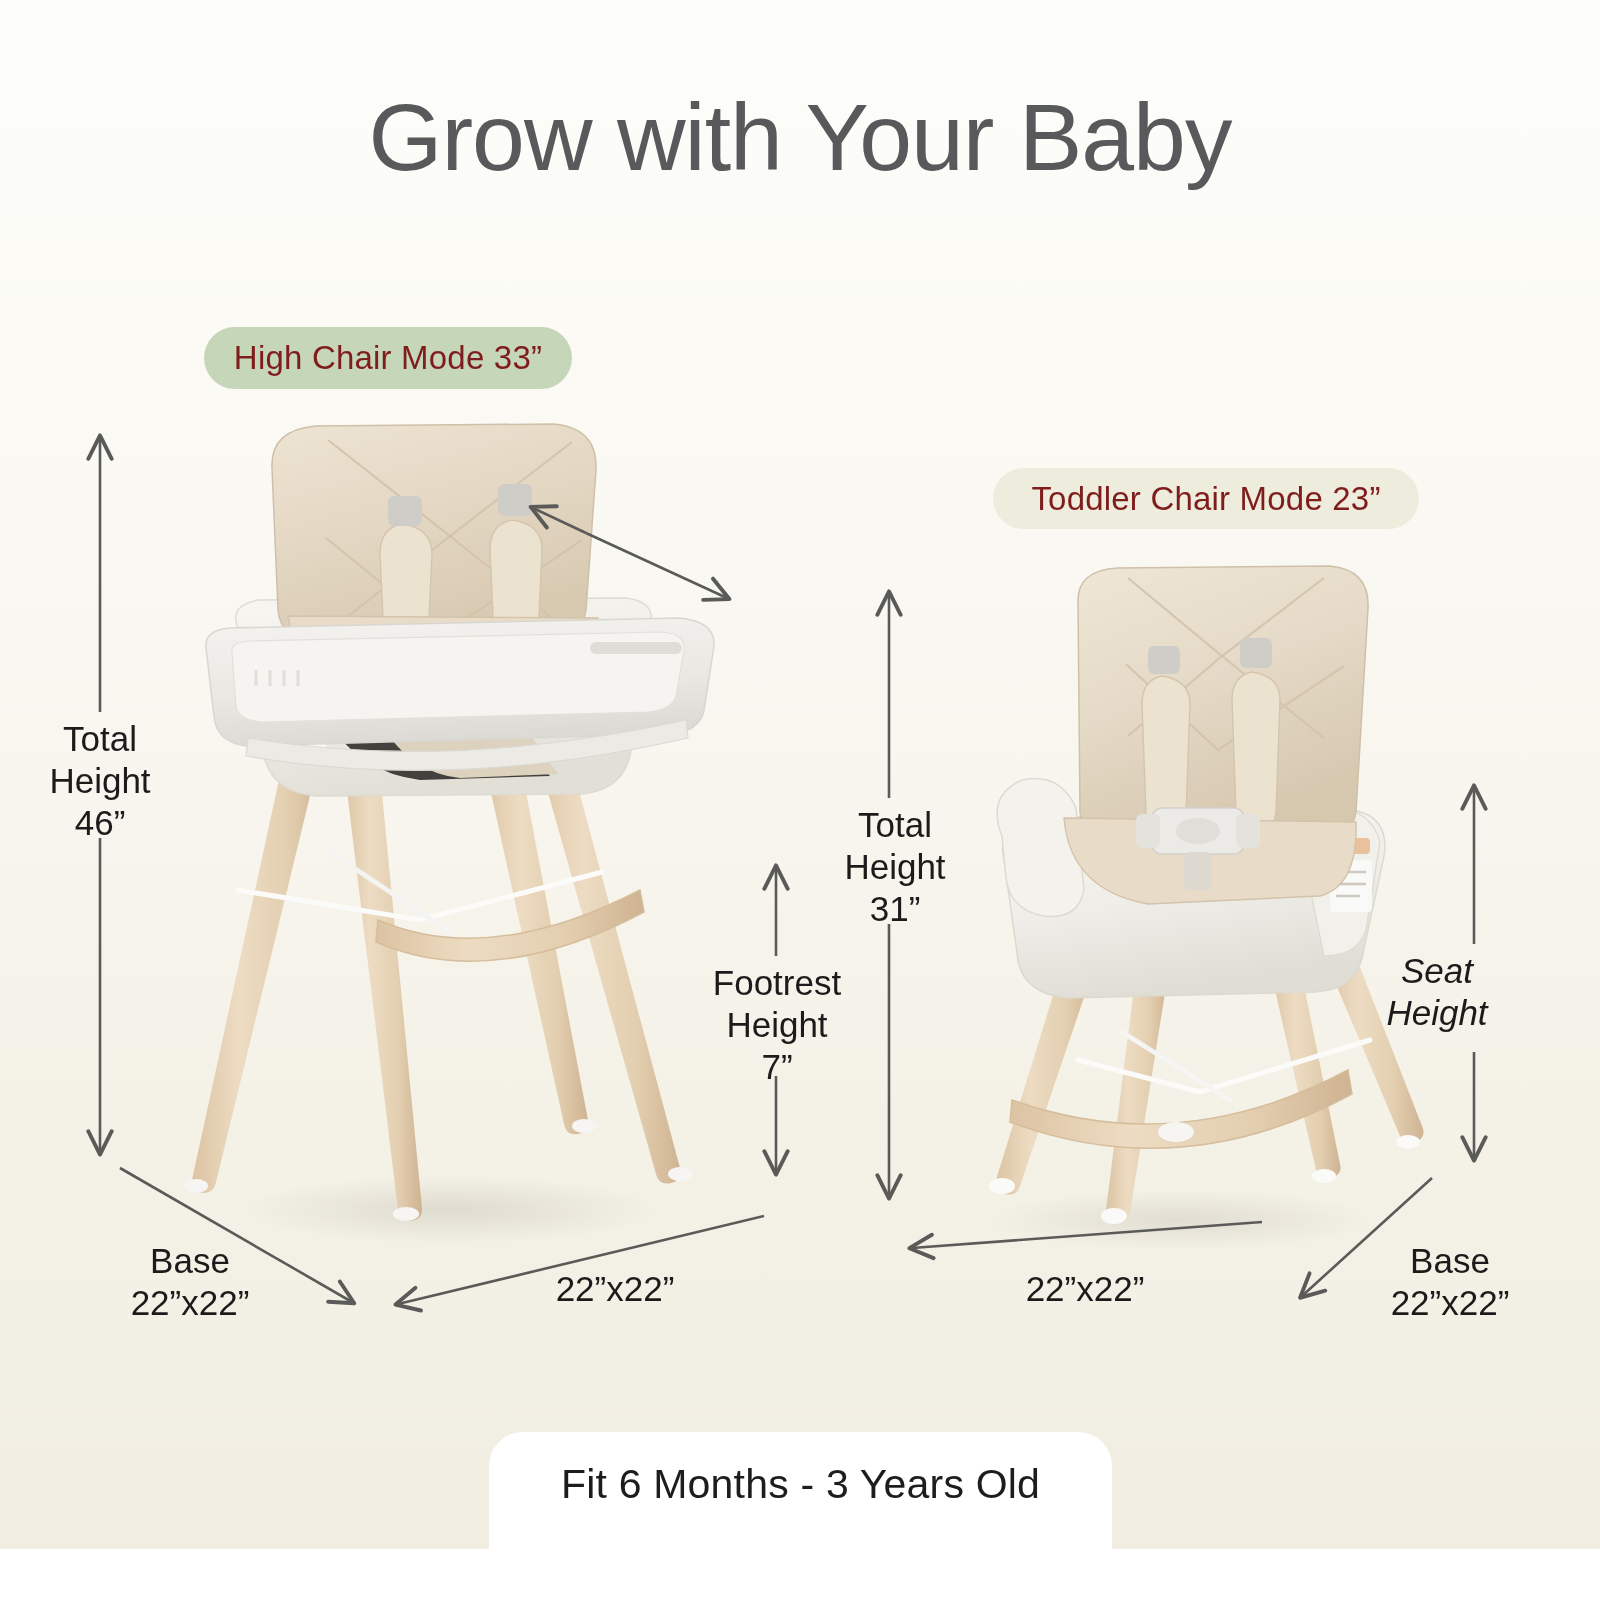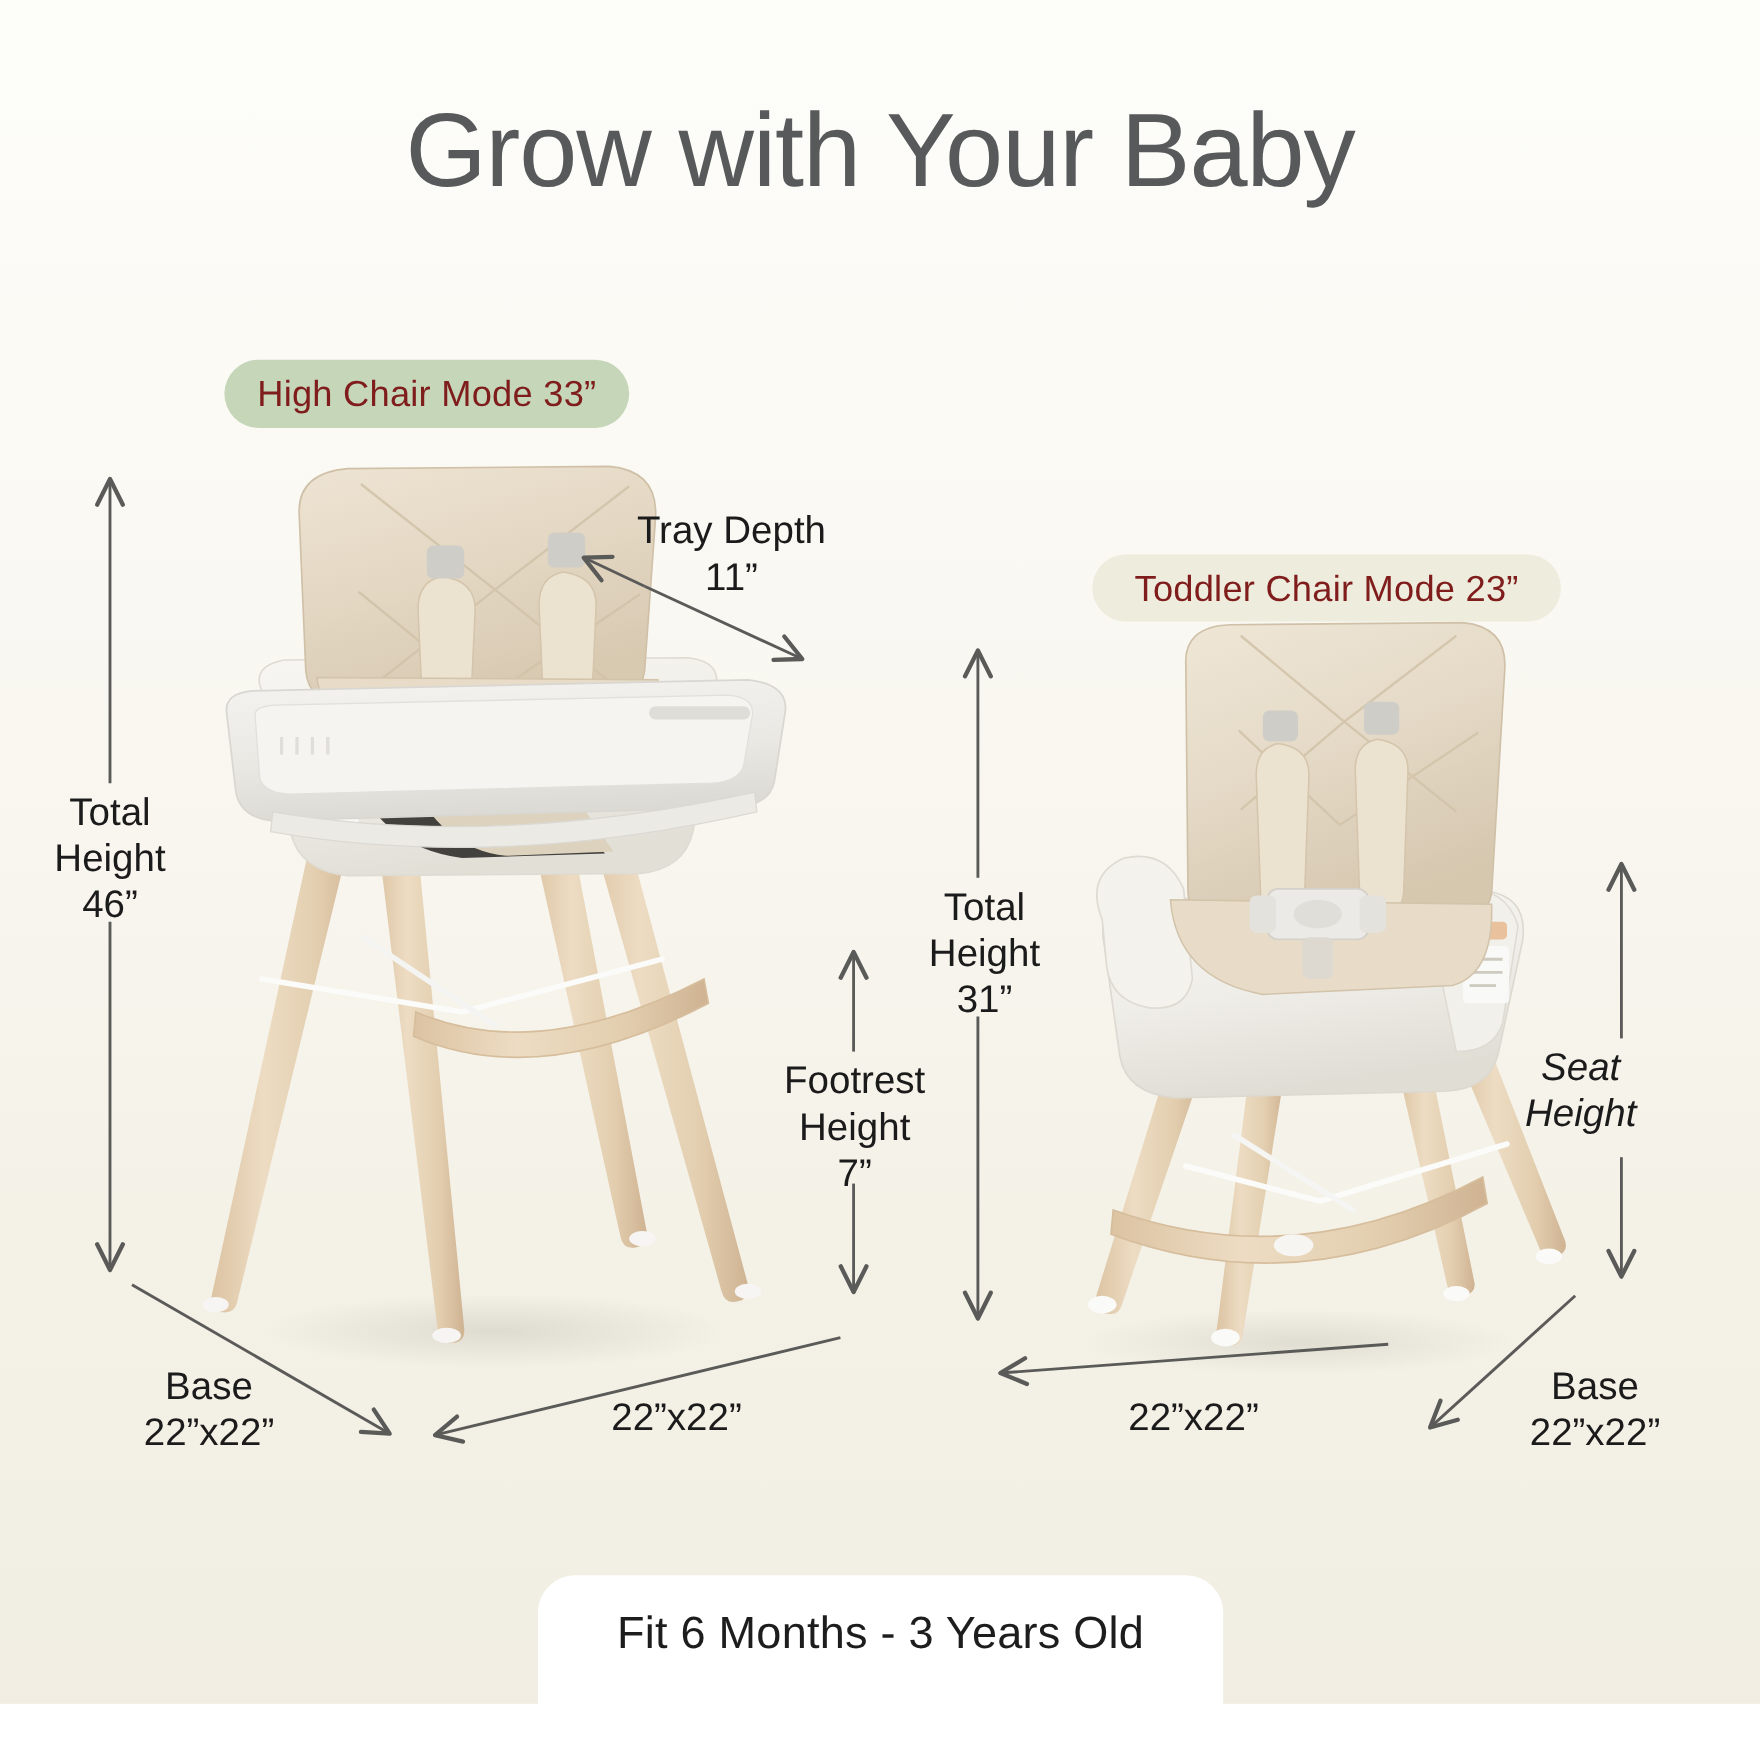--- a/index.html
+++ b/index.html
@@ -50,21 +50,20 @@
     white-space:nowrap;
     letter-spacing:0.2px;
   }
   #badge-high {
     left:204px; top:327px; width:368px; height:62px;
     background:#c6d6b9;
   }
   #badge-toddler {
     left:993px; top:468px; width:426px; height:61px;
     background:#eeecdc;
-    margin-top:36px;
   }
 
   
   .dim-label {
     position:absolute;
     text-align:center;
     font-size:35px;
     line-height:1.20;
     color:#1b1b1b;
     white-space:nowrap;
@@ -314,24 +313,20 @@
       <line x1="1432" y1="1178" x2="1302" y2="1296"></line>
     </g>
   </svg>
 
   <div class="dim-label" id="lbl-total-33">
     <div>Total</div>
     <div>Height</div>
     <div>46”</div>
   </div>
 
-  <div class="dim-label" id="lbl-tray">
-    <div>Tray Depth</div>
-    <div>11”</div>
-  </div>
 
   <div class="dim-label" id="lbl-footrest">
     <div>Footrest</div>
     <div>Height</div>
     <div>7”</div>
   </div>
 
   <div class="dim-label" id="lbl-base-left">
     <div>Base</div>
     <div>22”x22”</div>

